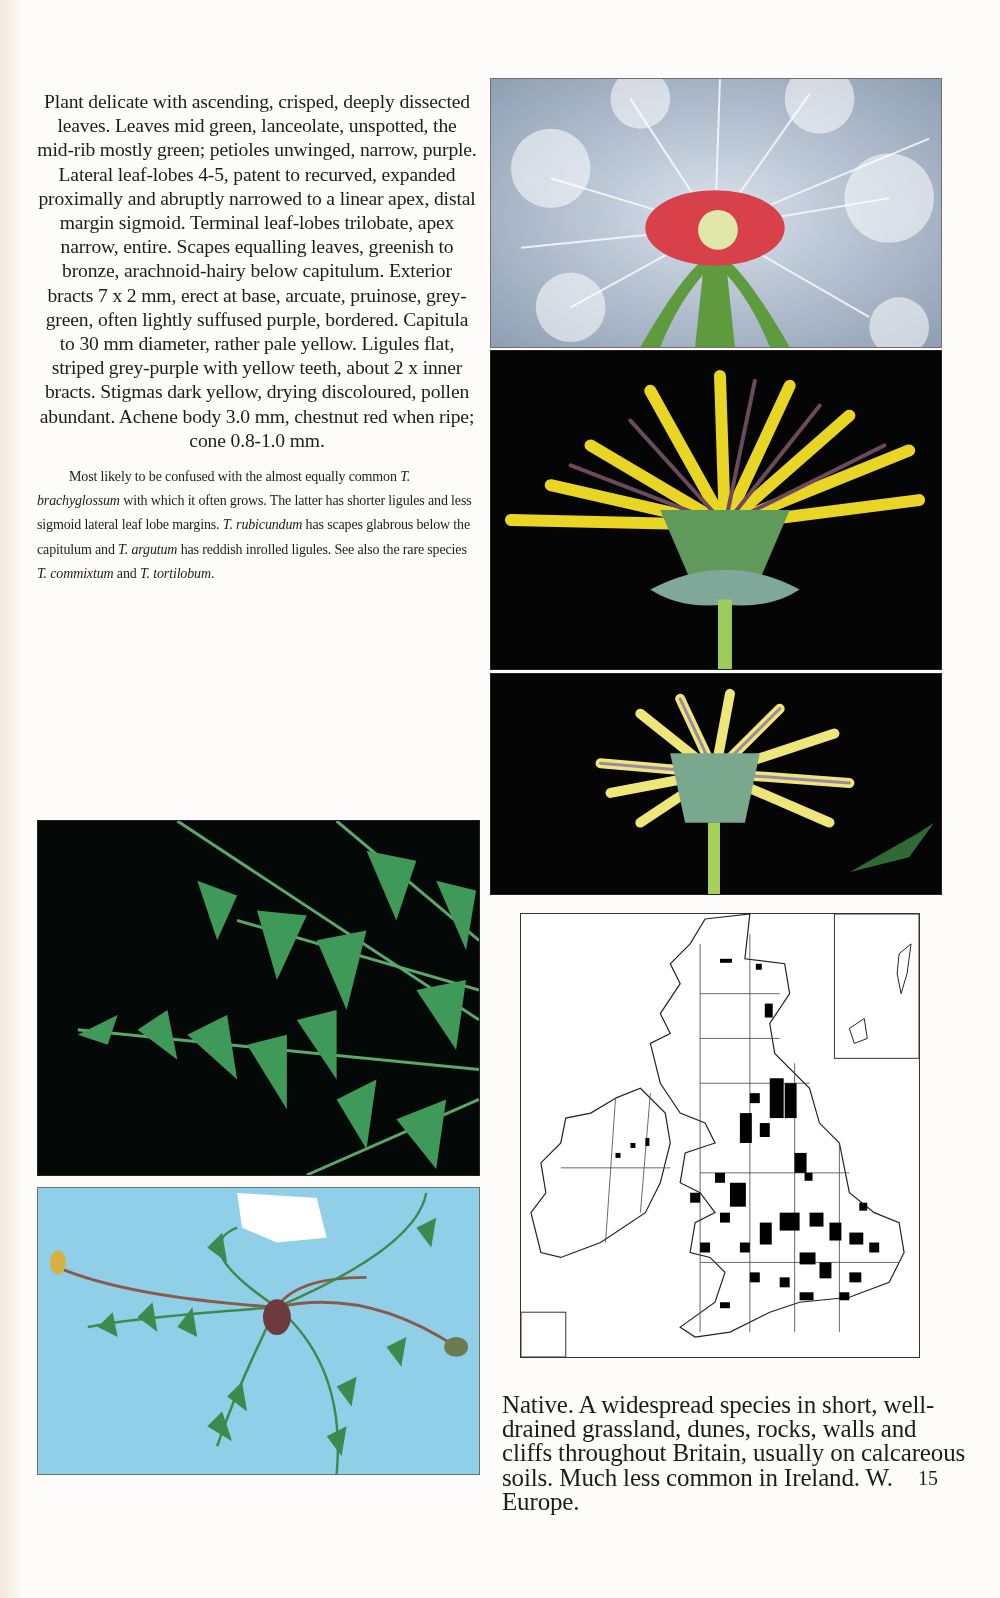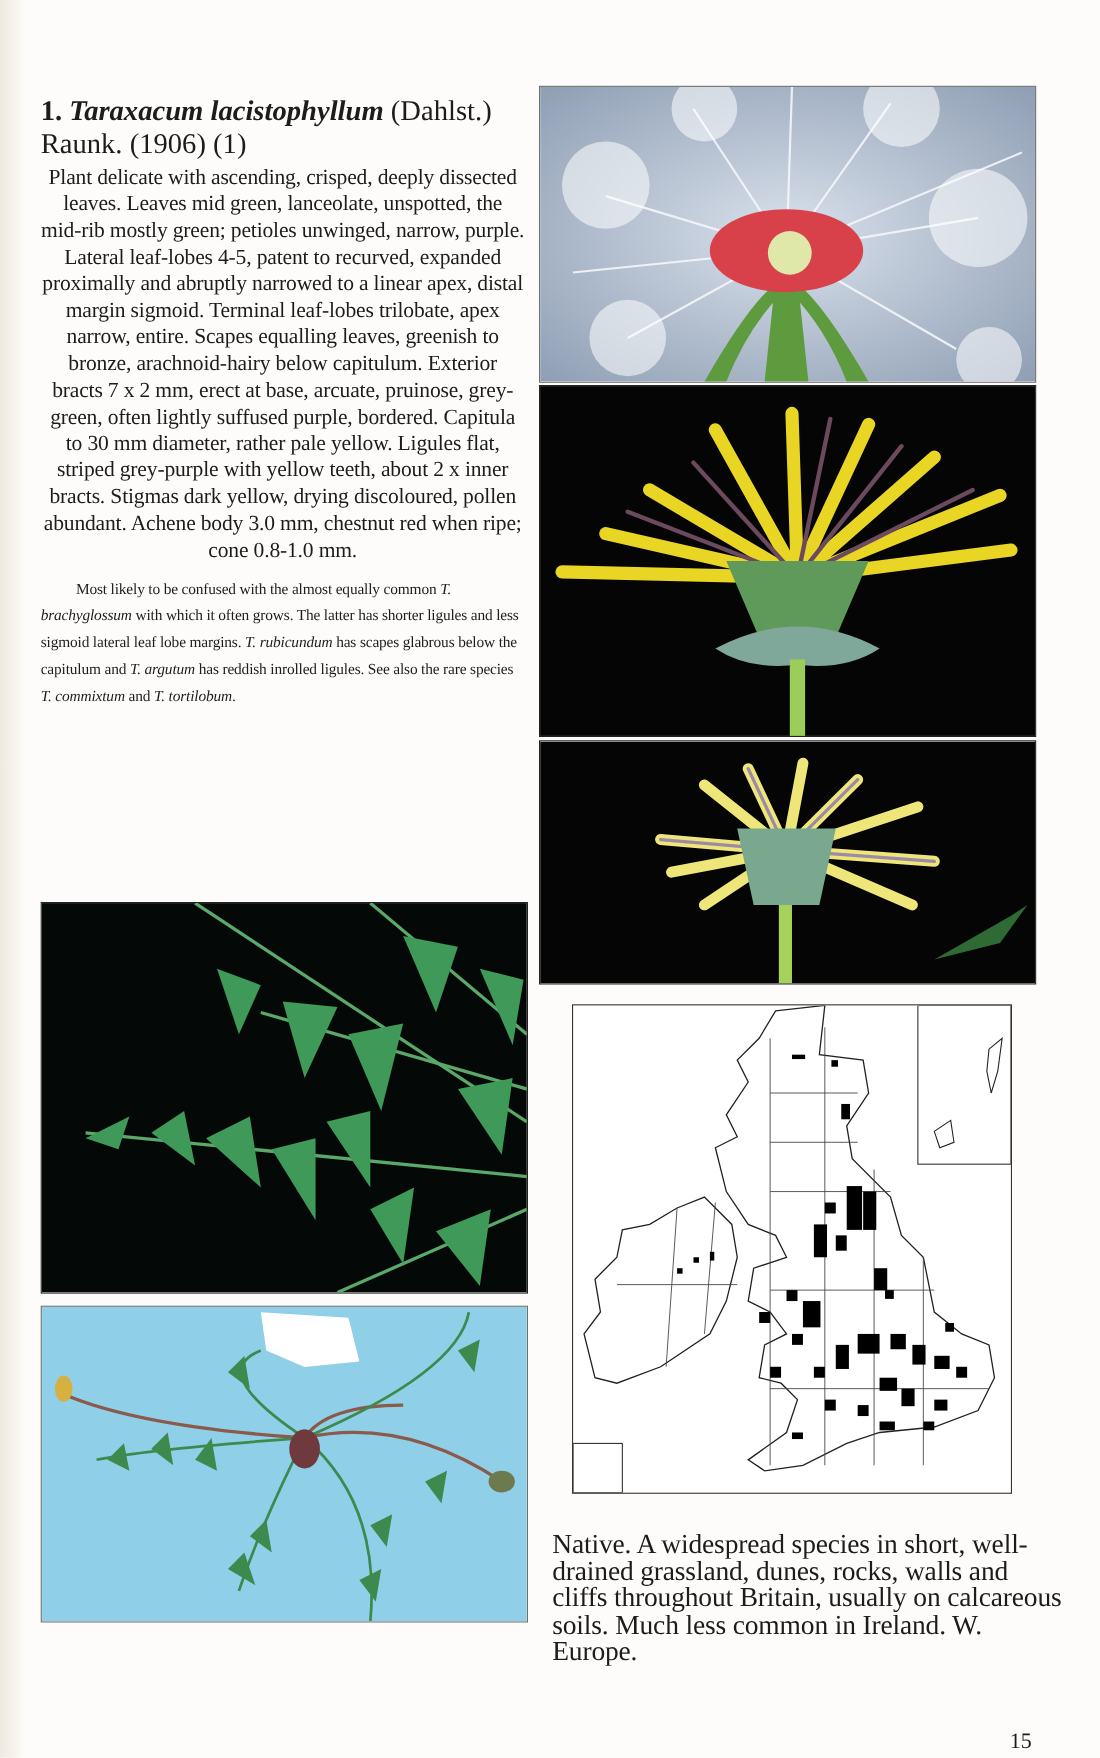--- a/index.html
+++ b/index.html
@@ -21,34 +21,28 @@
   .para2 { font-size: 14px; line-height: 24.2px; margin: 12px 0 0 0; text-indent: 32px; letter-spacing: -0.15px; }
   .para2 i { font-style: italic; }
 
   .photo { position: absolute; overflow: hidden; border: 1px solid #6f6f6f; box-sizing: border-box; }
   .photo svg { display: block; width: 100%; height: 100%; }
 
   .map-box { position: absolute; left: 520px; top: 913px; width: 400px; height: 445px; border: 1px solid #333; box-sizing: border-box; background: #fff; }
   .map-box svg { display: block; width: 100%; height: 100%; }
 
   .caption { position: absolute; left: 502px; top: 1368px; width: 470px; font-size: 25px; line-height: 24.2px; letter-spacing: -0.15px; }
-  .page-num { position: absolute; left: 918px; top: 1572px; font-size: 20px; }
+  .page-num { position: absolute; left: 918px; top: 1467px; font-size: 20px; }
 </style>
 </head>
 <body>
 
 <div class="spine"></div>
 
 <div class="text-col">
-  <h1 class="heading">
-    <span class="num">1.</span>
-    <span class="genus">Taraxacum lacistophyllum</span>
-    <span>(Dahlst.)</span><br>
-    <span>Raunk. (1906) (1)</span>
-  </h1>
   <p class="desc">Plant delicate with ascending, crisped, deeply dissected leaves. Leaves mid green, lanceolate, unspotted, the mid-rib mostly green; petioles unwinged, narrow, purple. Lateral leaf-lobes 4-5, patent to recurved, expanded proximally and abruptly narrowed to a linear apex, distal margin sigmoid. Terminal leaf-lobes trilobate, apex narrow, entire. Scapes equalling leaves, greenish to bronze, arachnoid-hairy below capitulum. Exterior bracts 7 x 2 mm, erect at base, arcuate, pruinose, grey-green, often lightly suffused purple, bordered. Capitula to 30 mm diameter, rather pale yellow. Ligules flat, striped grey-purple with yellow teeth, about 2 x inner bracts. Stigmas dark yellow, drying discoloured, pollen abundant. Achene body 3.0 mm, chestnut red when ripe; cone 0.8-1.0 mm.</p>
   <p class="para2"><span>Most likely to be confused with the almost equally common </span><i>T. brachyglossum</i><span> with which it often grows. The latter has shorter ligules and less sigmoid lateral leaf lobe margins. </span><i>T. rubicundum</i><span> has scapes glabrous below the capitulum and </span><i>T. argutum</i><span> has reddish inrolled ligules. See also the rare species </span><i>T. commixtum</i><span> and </span><i>T. tortilobum</i><span>.</span></p>
 </div>
 
 <div class="photo" style="left:490px; top:78px; width:452px; height:270px;">
   <svg viewBox="0 0 452 270" preserveAspectRatio="none">
     <defs>
       <radialGradient id="sky" cx="50%" cy="50%" r="70%">
         <stop offset="0%" stop-color="#d9e1ec"></stop>
           <stop offset="100%" stop-color="#8f9fb4"></stop>

